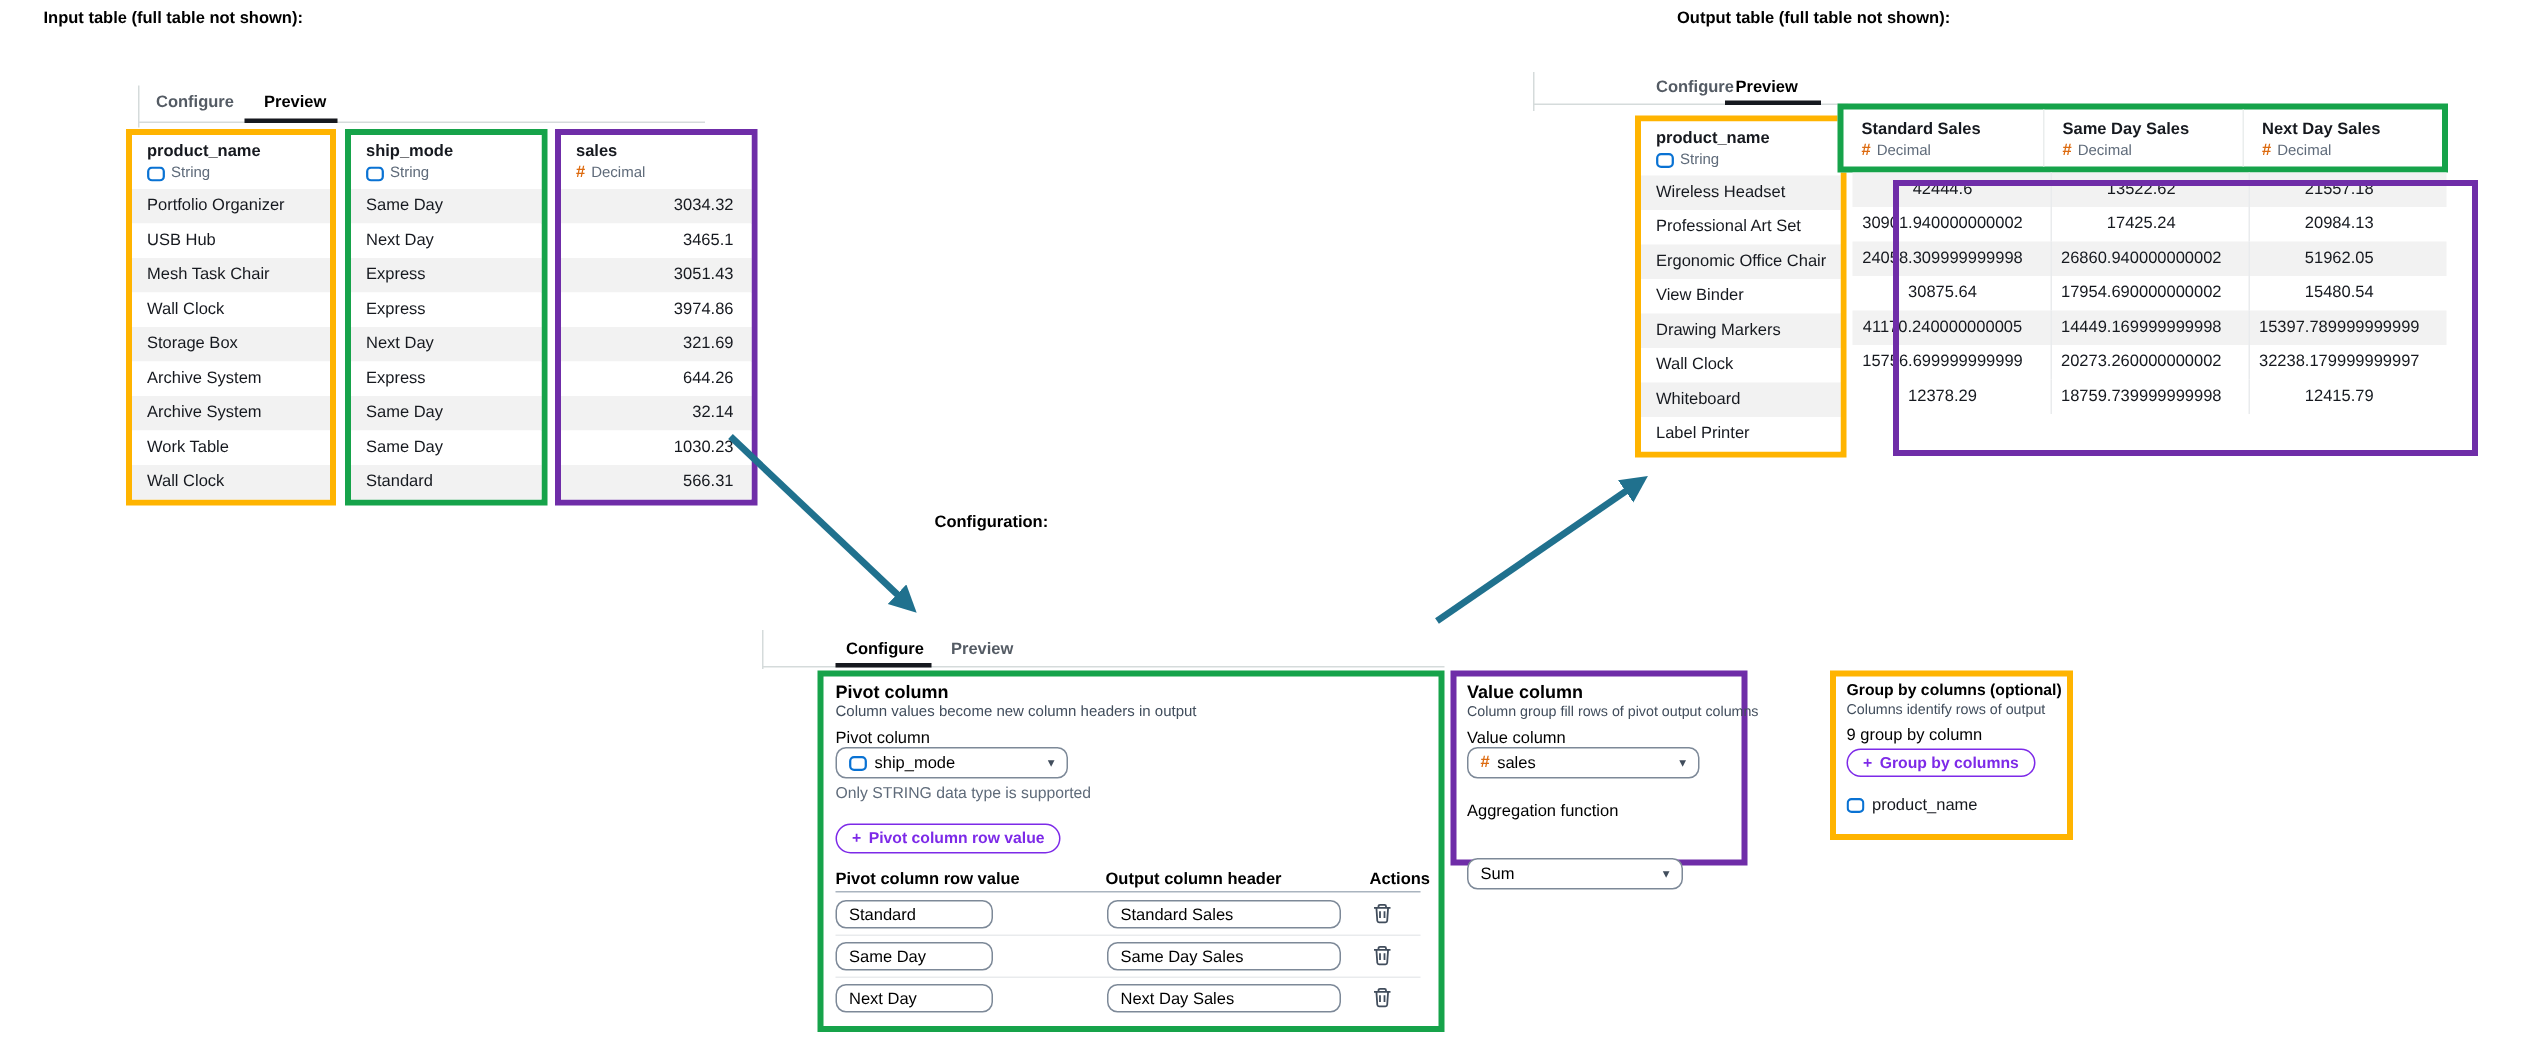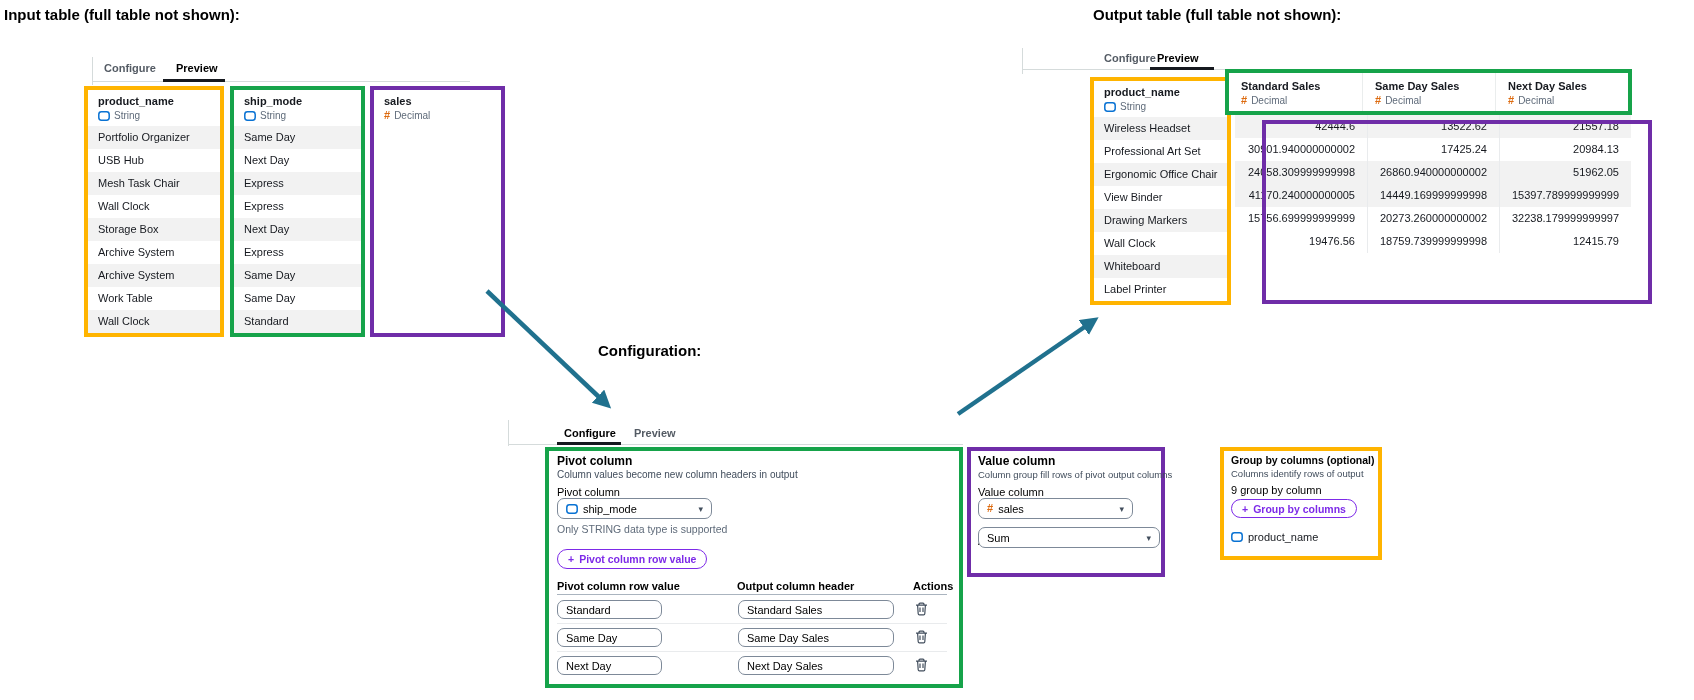--- a/index.html
+++ b/index.html
@@ -1,19 +1,19 @@
 <!DOCTYPE html>
 <html><head>
 <meta charset="utf-8">
 <style>
   * { margin:0; padding:0; box-sizing:border-box; }
   body { background:#fff; font-family:"Liberation Sans","DejaVu Sans",sans-serif; }
   #canvas { position:relative; width:1694px; height:700px; background:#fff; overflow:hidden; }
   .abs { position:absolute; }
-  .fig-title { font-size:15px; font-weight:bold; color:#000; white-space:nowrap; }
+  .fig-title { font-size:11px; font-weight:bold; color:#000; white-space:nowrap;margin-left:25px; }
 
   
   .tab { position:absolute; font-size:11px; font-weight:bold; white-space:nowrap; cursor:pointer; }
   .tab.inactive { color:#545b64; }
   .tab.active { color:#000; }
   .tab-underline { position:absolute; height:3px; background:#16191f; }
   .tab-divider { position:absolute; height:1px; background:#d5dbdb; }
   .card-edge { position:absolute; width:1px; background:#d5dbdb; }
 
   
@@ -29,21 +29,21 @@
   .trow.even { background:#f2f2f2; }
   .trow.odd { background:#fff; }
   .rows.right .trow { text-align:right; padding-right:12px; }
 
   
   .ghead { position:absolute; top:0; height:100%; padding:7px 0 0 12px; border-left:1px solid #eaeded; }
   .ghead.first { border-left:none; }
   .grow { display:flex; height:23px; }
   .grow.even { background:#f2f2f2; }
   .grow.odd { background:#fff; }
-  .gcell { width:132px; line-height:23px; font-size:11px; color:#16191f; text-align:right;
+  .gcell { width:132px; line-height:23px; font-size:11px; color:#16191f; text-align:center;
            padding-right:12px; white-space:nowrap; overflow:hidden; }
   .gcell.sep { border-left:1px solid #e9ebed; }
 
   
   .sec-title { position:absolute; font-size:12px; font-weight:bold; color:#000; white-space:nowrap; }
   .sec-desc  { position:absolute; font-size:10px; color:#414d5c; white-space:nowrap; }
   .fld-label { position:absolute; font-size:11px; color:#000; white-space:nowrap; }
   .helper    { position:absolute; font-size:10.5px; color:#5f6b7a; white-space:nowrap; }
   .dropdown { position:absolute; height:21px; border:1.4px solid #7d8998; border-radius:7px;
               background:#fff; display:flex; align-items:center; gap:5px; padding:0 8px;
@@ -130,20 +130,31 @@
   </div>
 
   <div class="col-box" style="left:370px;top:86px;width:135px;height:251px;border-color:#6F2DA8;">
     <div class="col-head">
       <div class="col-name">sales</div>
       <div class="col-type">
           <span class="hash">#</span>
           <span>Decimal</span>
         </div>
     </div>
+    <div class="rows right">
+        <div class="trow even">3034.32</div>
+        <div class="trow odd">3465.1</div>
+        <div class="trow even">3051.43</div>
+        <div class="trow odd">3974.86</div>
+        <div class="trow even">321.69</div>
+        <div class="trow odd">644.26</div>
+        <div class="trow even">32.14</div>
+        <div class="trow odd">1030.23</div>
+        <div class="trow even">566.31</div>
+      </div>
   </div>
 
   <div class="card-edge" style="left:508px;top:420px;height:26px;"></div>
   <div class="tab active" style="left:564px;top:427px;">Configure</div>
   <div class="tab inactive" style="left:634px;top:427px;">Preview</div>
   <div class="tab-divider" style="left:508px;top:444px;width:455px;"></div>
   <div class="tab-underline" style="left:557px;top:442px;width:64px;"></div>
 
   <div class="frame" style="left:545px;top:447px;width:418px;height:241px;border-color:#16A34A;"></div>
   <div class="sec-title" style="left:557px;top:454px;">Pivot column</div>
@@ -191,21 +202,21 @@
   <div class="frame" style="left:967px;top:447px;width:198px;height:130px;border-color:#6F2DA8;"></div>
   <div class="sec-title" style="left:978px;top:454px;">Value column</div>
   <div class="sec-desc" style="left:978px;top:469px;font-size:9.5px;">Column group fill rows of pivot output columns</div>
   <div class="fld-label" style="left:978px;top:486px;">Value column</div>
   <div class="dropdown" style="left:978px;top:498px;width:155px;">
     <span class="hash">#</span>
     <span>sales</span>
     <span class="caret">▾</span>
   </div>
   <div class="fld-label" style="left:978px;top:535px;text-align:center;">Aggregation function</div>
-  <div class="dropdown" style="left:978px;top:527px;width:182px;">
+  <div class="dropdown" style="left:978px;top:572px;width:144px;">
     <span>Sum</span>
     <span class="caret">▾</span>
   </div>
 
   <div class="frame" style="left:1220px;top:447px;width:162px;height:113px;border-color:#FFB400;"></div>
   <div class="sec-title" style="left:1231px;top:454px;font-size:10.5px;">Group by columns (optional)</div>
   <div class="sec-desc" style="left:1231px;top:468px;font-size:9.5px;">Columns identify rows of output</div>
   <div class="fld-label" style="left:1231px;top:484px;">9 group by column</div>
   <div class="btn-purple" style="left:1231px;top:499px;height:19px;">
     <span>+</span>
@@ -283,32 +294,37 @@
       <div class="grow odd">
         <div class="gcell">30901.940000000002</div>
         <div class="gcell sep">17425.24</div>
         <div class="gcell sep">20984.13</div>
       </div>
       <div class="grow even">
         <div class="gcell">24058.309999999998</div>
         <div class="gcell sep">26860.940000000002</div>
         <div class="gcell sep">51962.05</div>
       </div>
+      <div class="grow odd">
+        <div class="gcell">30875.64</div>
+        <div class="gcell sep">17954.690000000002</div>
+        <div class="gcell sep">15480.54</div>
+      </div>
       <div class="grow even">
         <div class="gcell">41170.240000000005</div>
         <div class="gcell sep">14449.169999999998</div>
         <div class="gcell sep">15397.789999999999</div>
       </div>
       <div class="grow odd">
         <div class="gcell">15756.699999999999</div>
         <div class="gcell sep">20273.260000000002</div>
         <div class="gcell sep">32238.179999999997</div>
       </div>
       <div class="grow odd">
-        <div class="gcell">19476.56</div>
+        <div class="gcell">12378.29</div>
         <div class="gcell sep">18759.739999999998</div>
         <div class="gcell sep">12415.79</div>
       </div>
     </div>
 
   <div class="frame" style="left:1262px;top:120px;width:390px;height:184px;border-color:#6F2DA8;"></div>
 
   <svg class="abs" style="left:0;top:0;pointer-events:none;" width="1694" height="700" viewBox="0 0 1694 700">
     <defs>
       <marker id="ah" markerWidth="5" markerHeight="5" refX="0.6" refY="2" orient="auto" markerUnits="strokeWidth">

